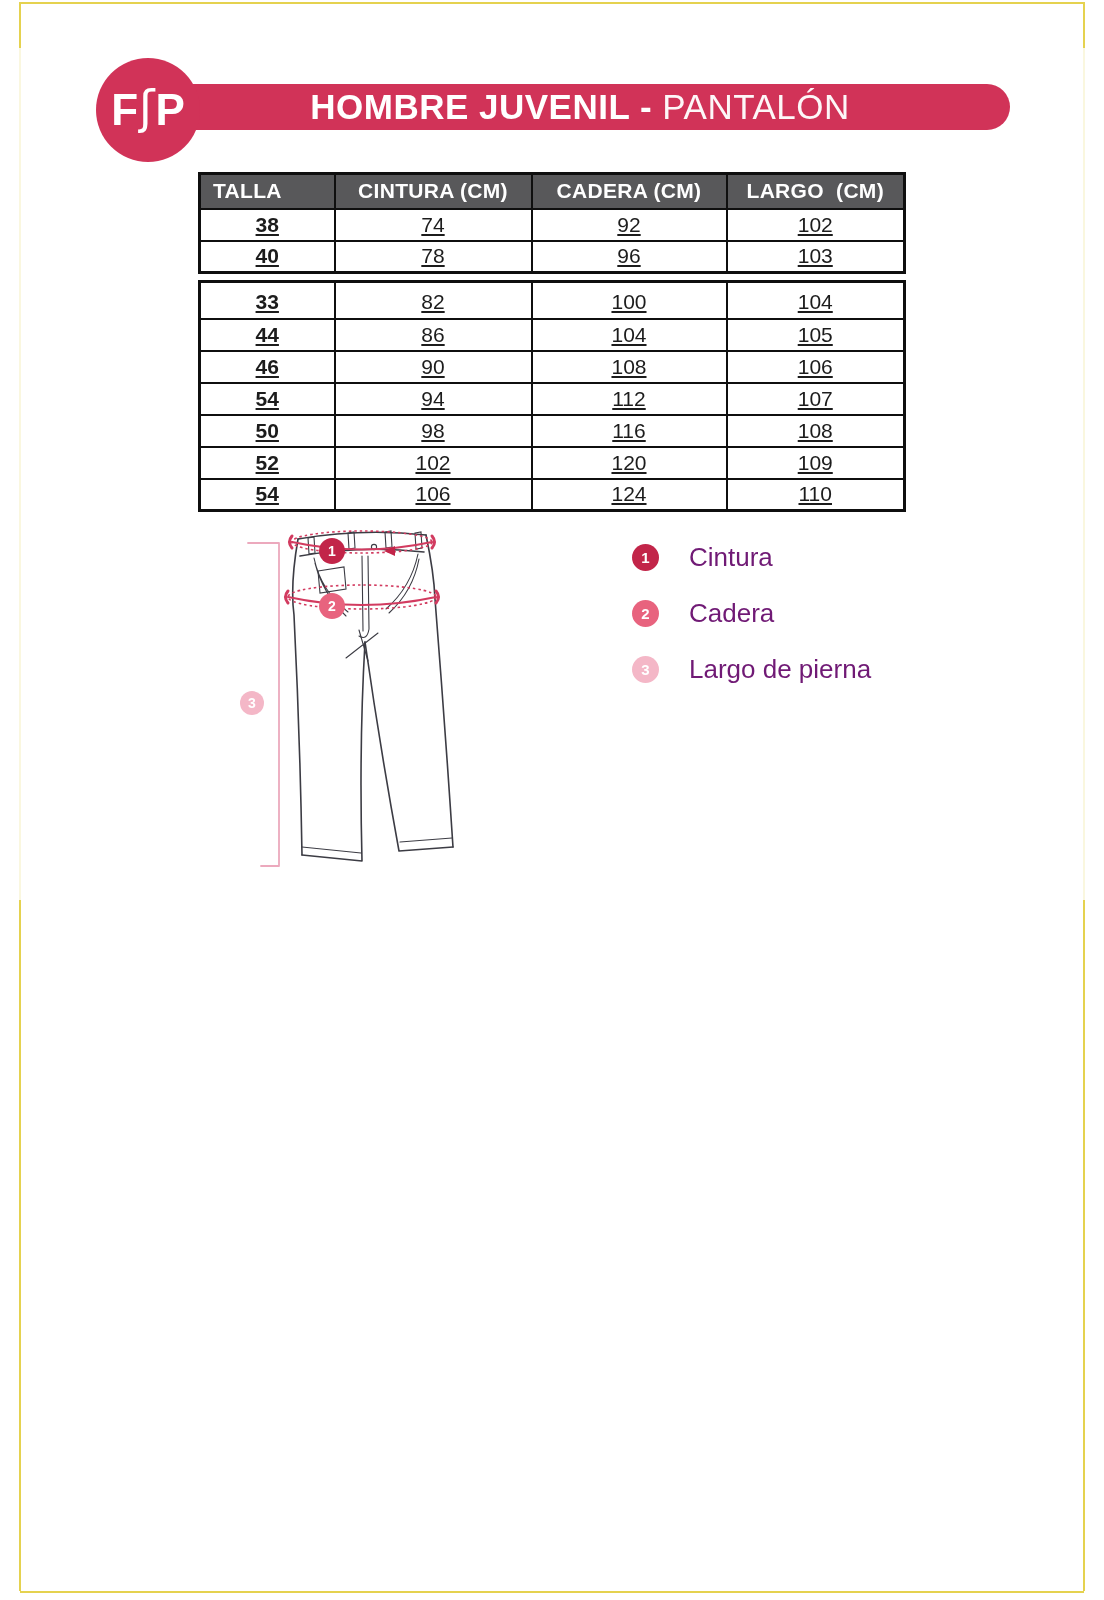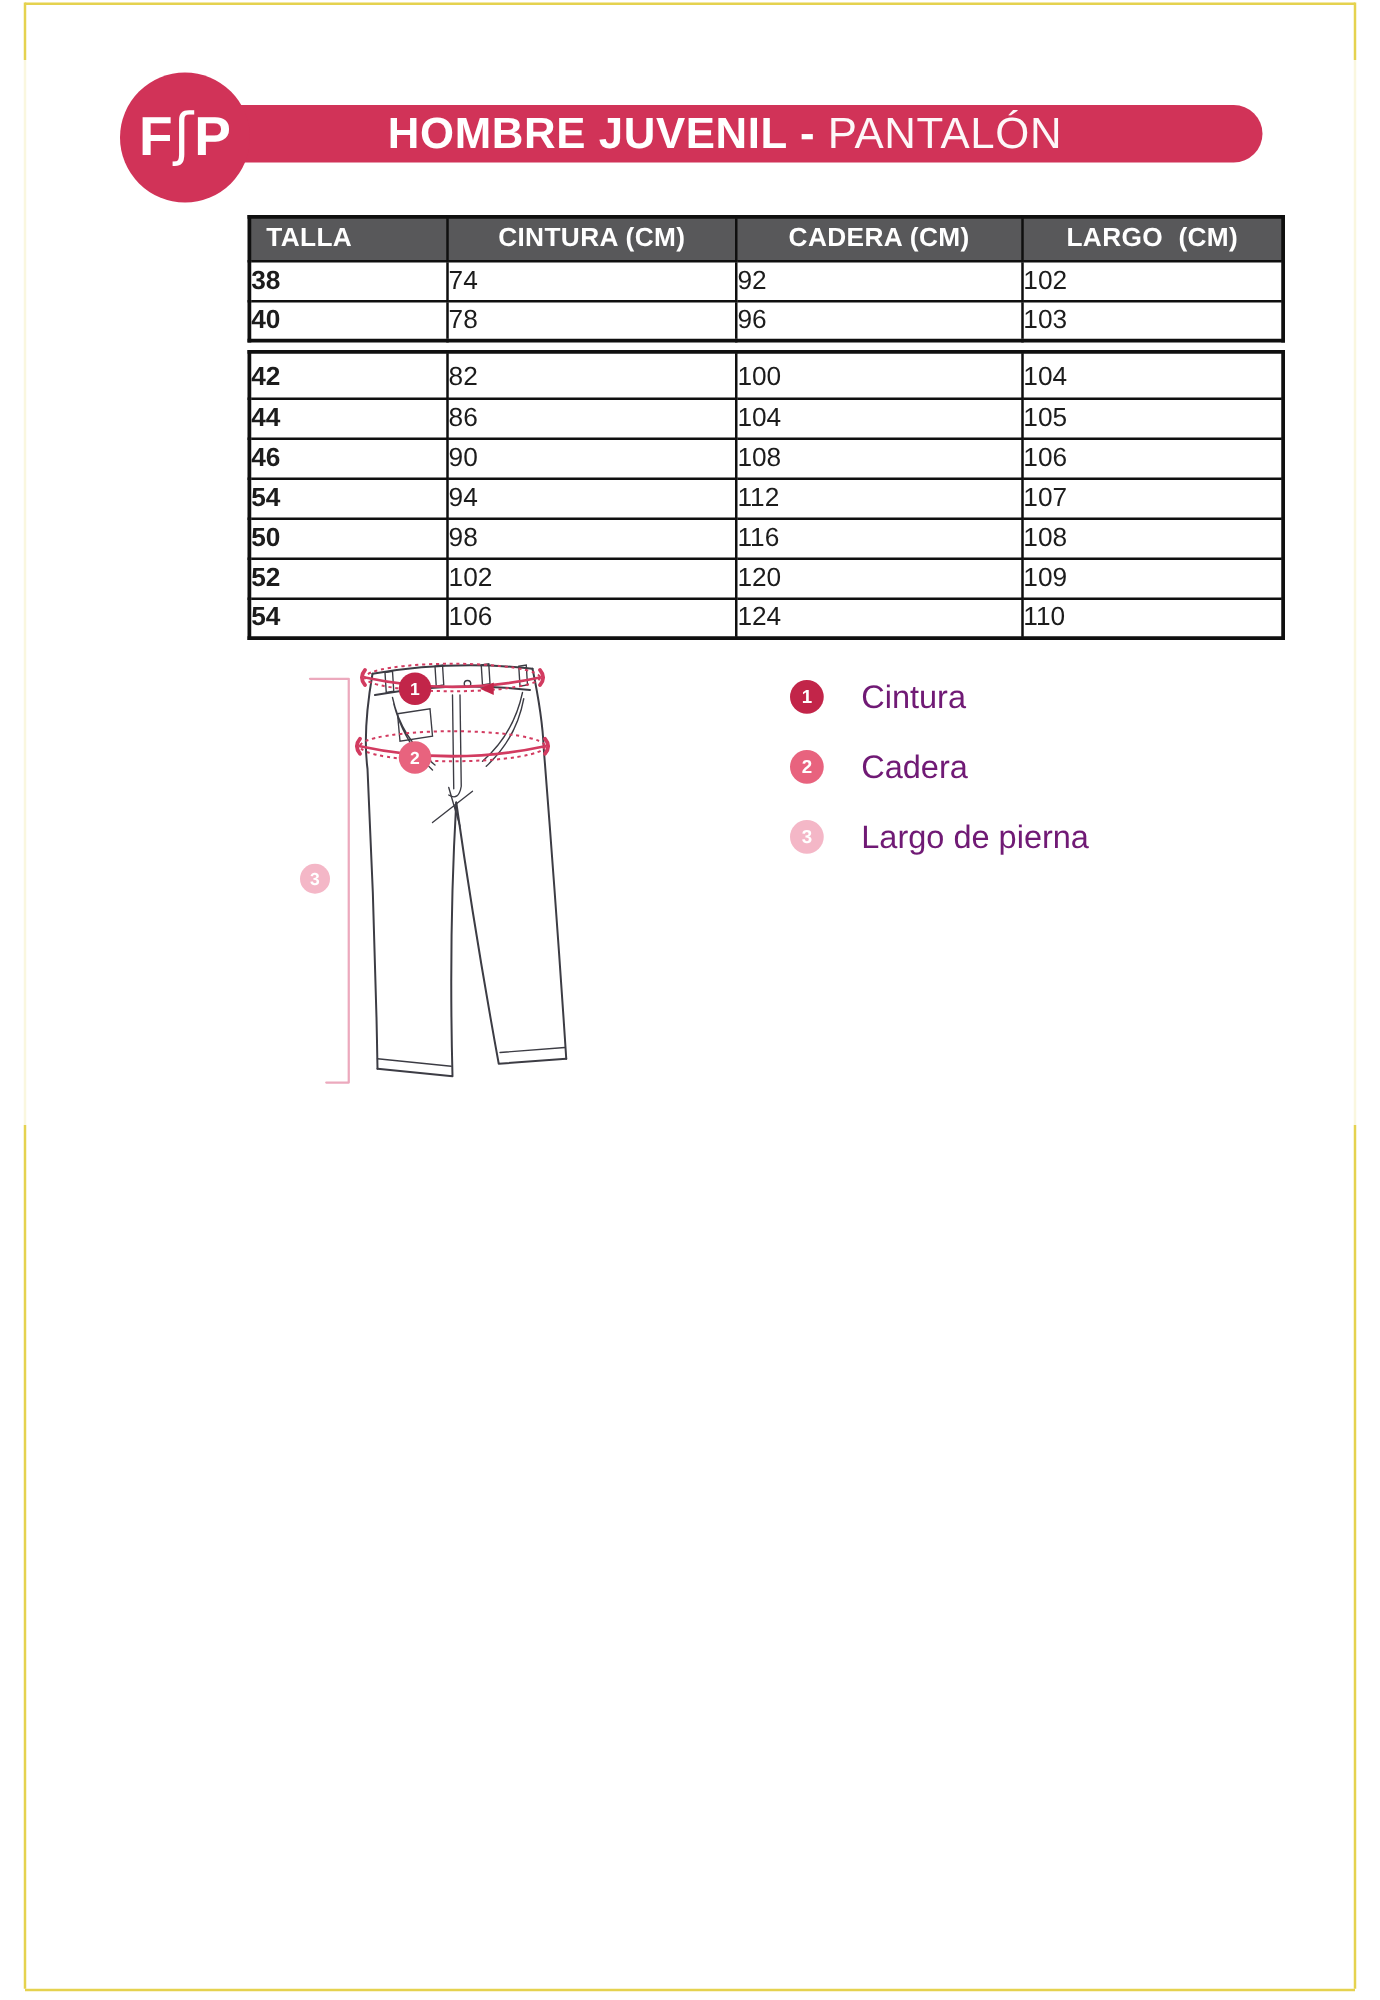--- a/index.html
+++ b/index.html
@@ -36,29 +36,29 @@
   .banner-title{color:#fff;font-size:35px;letter-spacing:.5px;white-space:pre;}
   .banner-title .b{font-weight:700;}
   .banner-title .r{font-weight:400;opacity:.96;}
   .logo-circle{position:absolute;left:96px;top:58px;width:104px;height:104px;border-radius:50%;
     background:var(--crimson);display:flex;align-items:center;justify-content:center;color:#fff;}
   .logo-circle .lf,.logo-circle .lp{font-size:44px;font-weight:700;line-height:1;}
   .logo-circle .ls{font-family:"DejaVu Sans",sans-serif;font-size:46px;font-weight:400;
     line-height:1;margin:0 1px 6px 1px;}
 
   
-  .table-wrap{position:absolute;left:198px;top:172px;width:830px;}
+  .table-wrap{position:absolute;left:198px;top:172px;width:705px;}
   table{border-collapse:collapse;width:100%;table-layout:fixed;}
   .tbl{border:3px solid var(--border_black);}
   .tbl2{margin-top:6px;}
   th,td{border:2.5px solid var(--border_black);font-size:21px;color:var(--ink);}
   th{background:var(--header_gray);color:#fff;font-weight:700;height:35px;
      white-space:pre;letter-spacing:.3px;}
   th.first{text-align:left;padding-left:12px;}
-  td{height:32px;font-weight:400;}
+  td{height:32px;text-align:center;font-weight:400;text-decoration:underline;}
   td.size{font-weight:700;}
   .tbl2 tr:first-child td{height:37px;padding-top:4px;}
 
   
   .diagram{position:absolute;left:228px;top:515px;width:230px;height:362px;}
   .legend{position:absolute;left:632px;top:542px;}
   .legend-item{display:flex;align-items:center;margin-bottom:25px;}
   .legend-badge{width:27px;height:27px;border-radius:50%;display:flex;align-items:center;
     justify-content:center;color:#fff;font-size:15px;font-weight:700;flex:0 0 27px;}
   .legend-badge.n1{background:var(--badge1);}
@@ -132,21 +132,21 @@
 
     <table class="tbl tbl2">
       <colgroup>
           <col style="width:135px">
           <col style="width:197px">
           <col style="width:195px">
           <col style="width:178px">
         </colgroup>
       <tbody>
         <tr>
-          <td class="size">42</td>
+          <td class="size">33</td>
           <td>82</td>
           <td>100</td>
           <td>104</td>
         </tr>
         <tr>
           <td class="size">44</td>
           <td>86</td>
           <td>104</td>
           <td>105</td>
         </tr>

